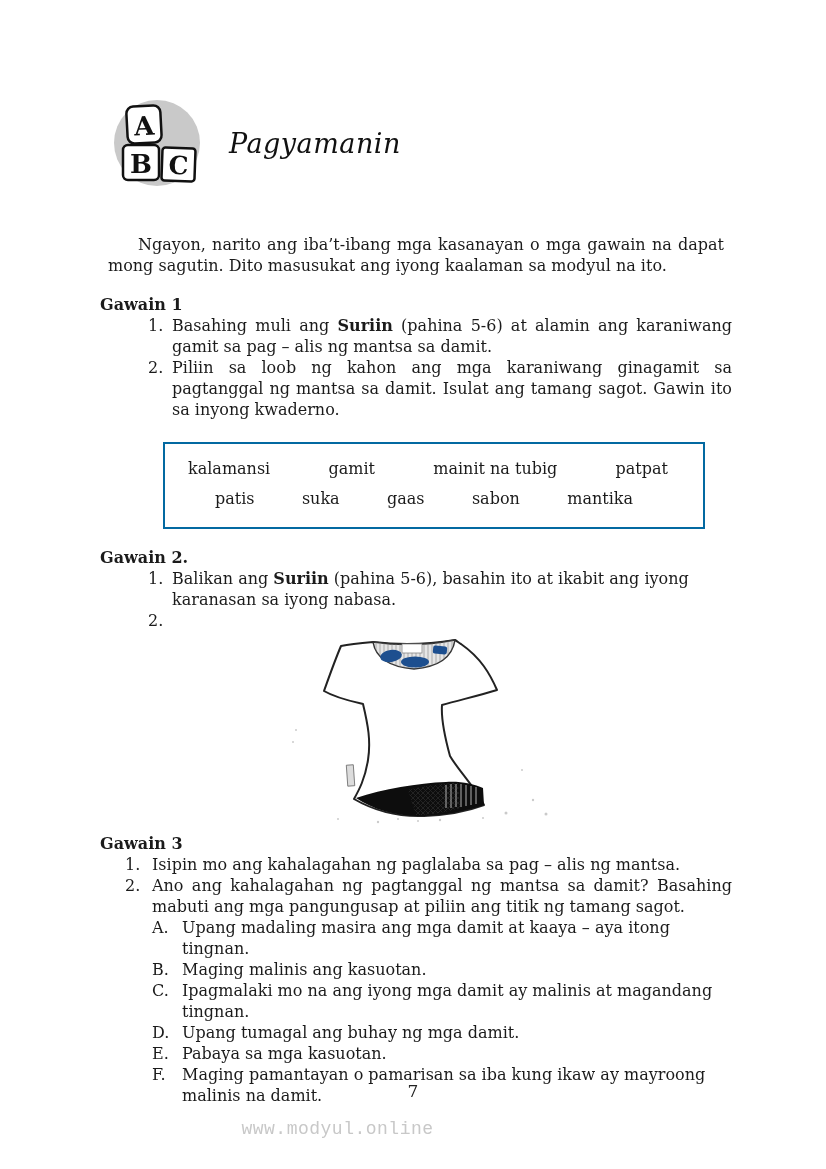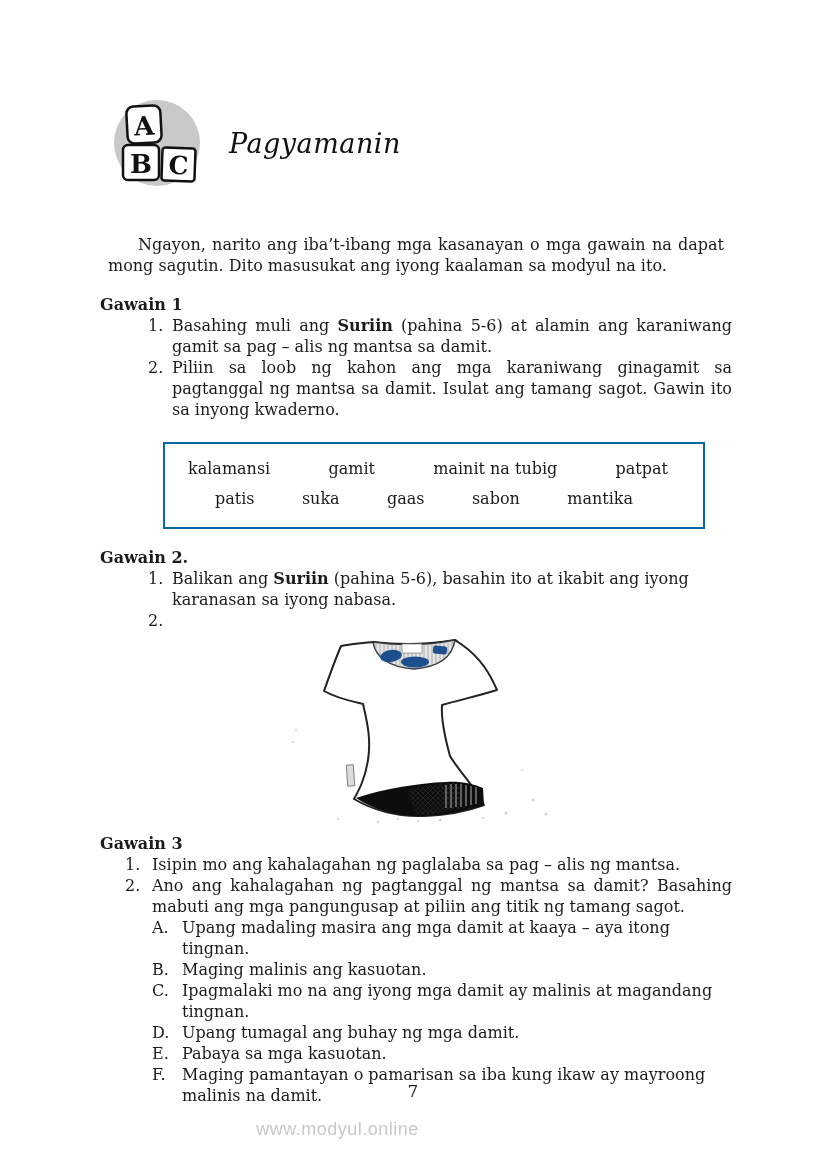--- a/index.html
+++ b/index.html
@@ -93,21 +93,21 @@
     text-align: center;
     font-size: 17px;
     color: #222;
   }
   .watermark {
     position: absolute;
     top: 1119px;
     left: 0;
     width: 675px;
     text-align: center;
-    font-family: Liberation Sans, sans-serif;
+    font-family: Liberation Mono, monospace;
     font-size: 18px;
     letter-spacing: 0.5px;
     color: #c8c8c8;
   }
 </style>
 </head>
 <body>
 
 <div class="page">
 

